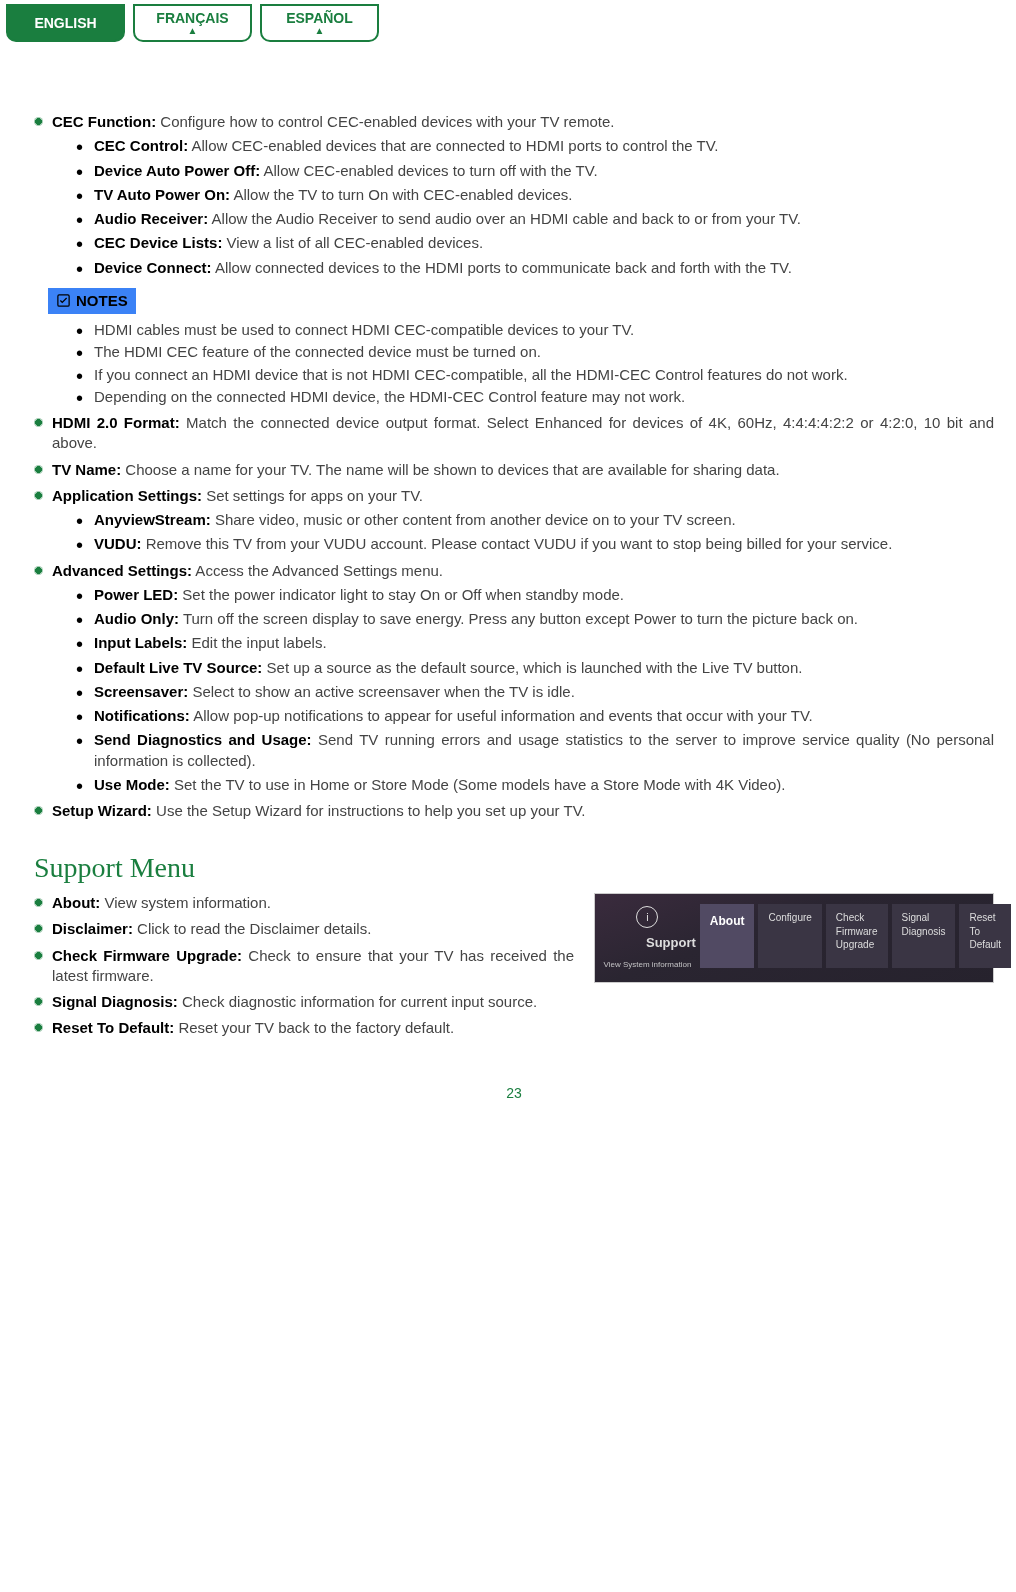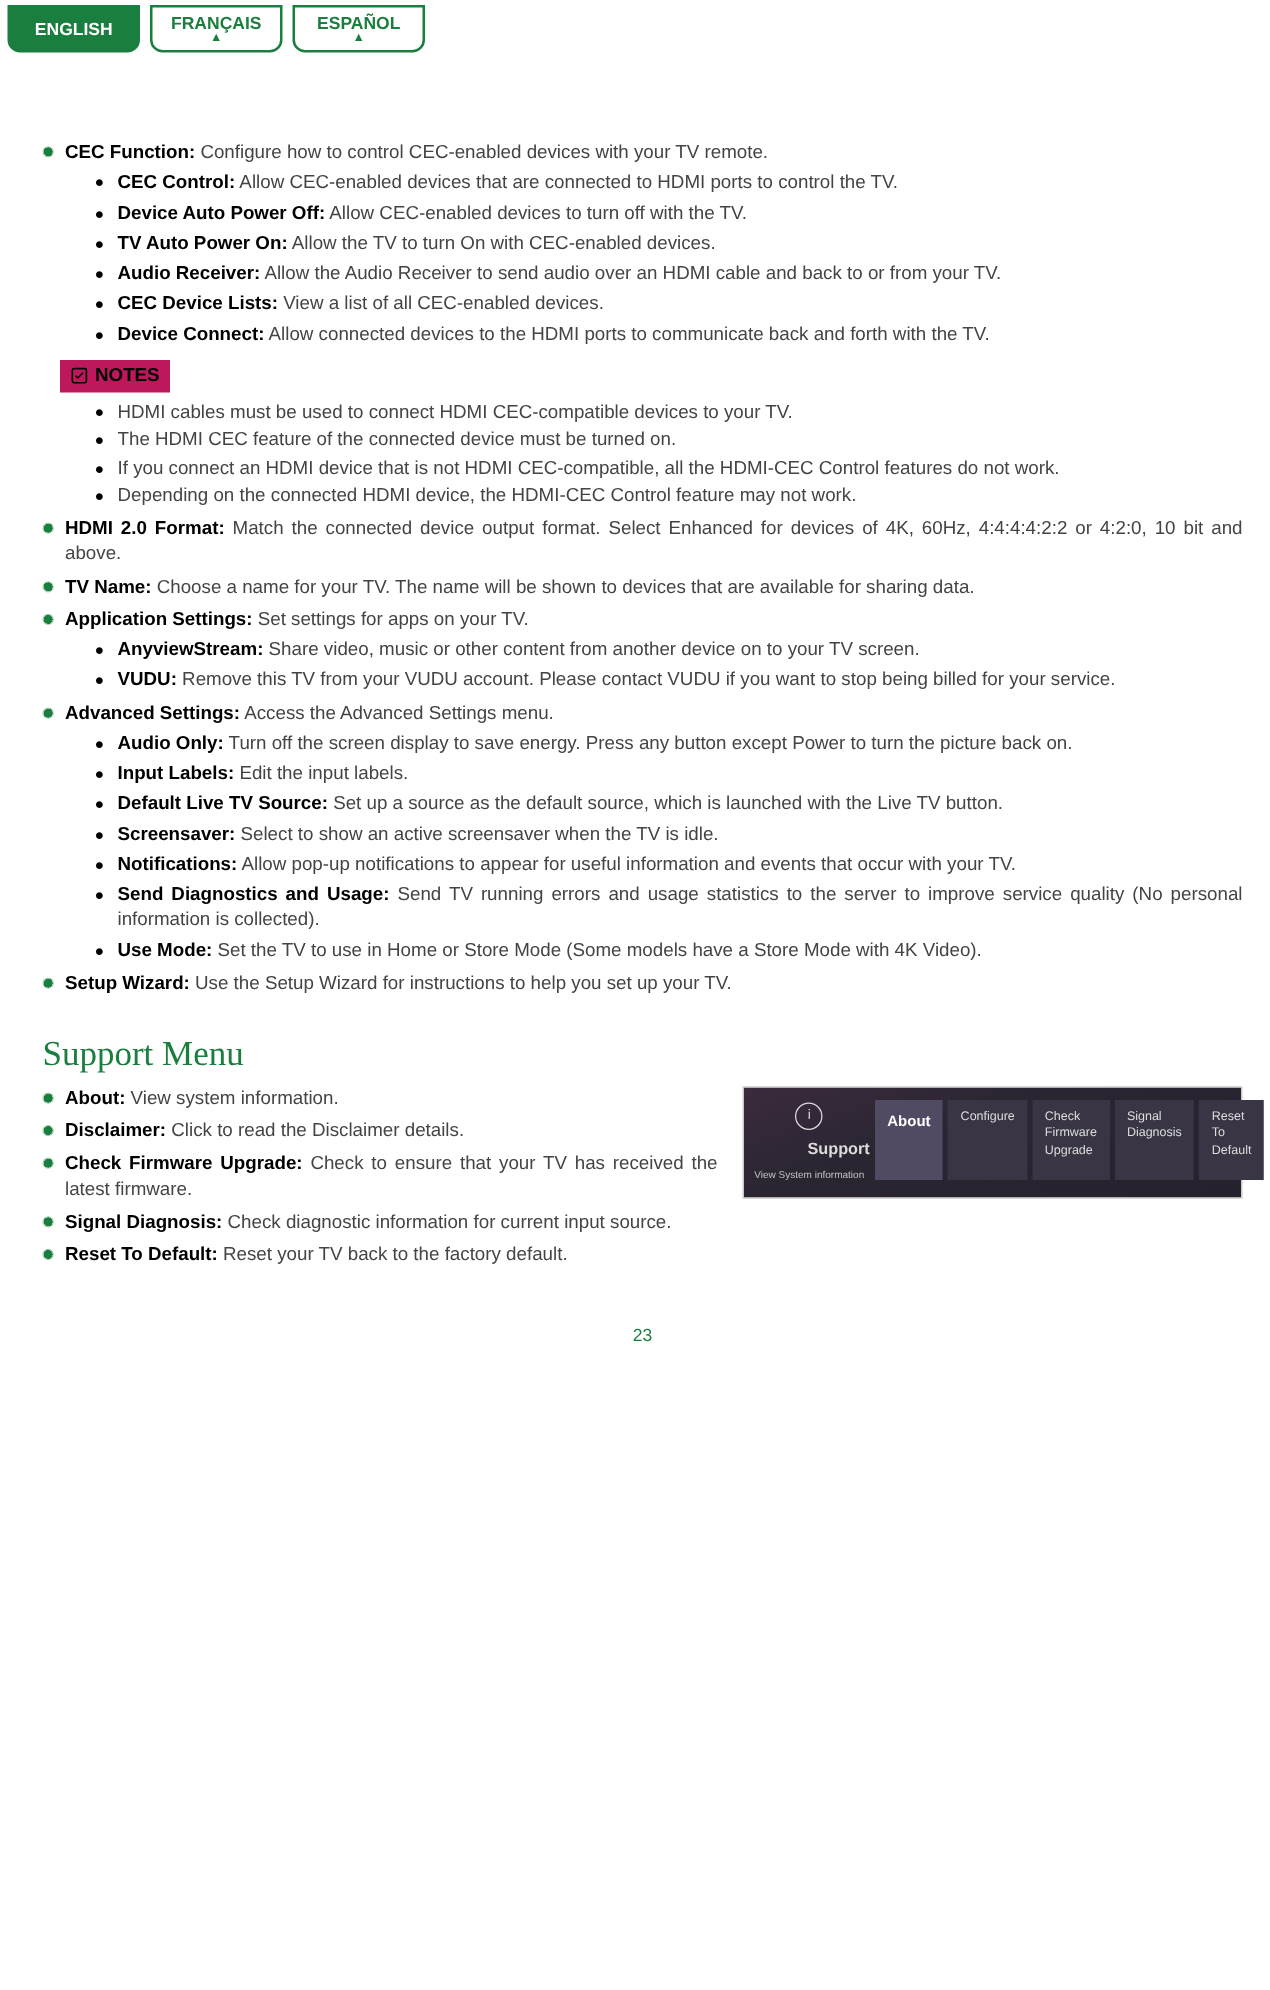--- a/index.html
+++ b/index.html
@@ -5,21 +5,21 @@
   body {
     margin: 0;
     padding: 0;
     font-family: Arial, Helvetica, sans-serif;
     background: #fff;
     color: #444;
     width: 1016px;
   }
   .tabs { display: flex; gap: 8px; padding: 4px 6px 0 6px; }
   .tab {
-    width: 106px;
+    width: 119px;
     height: 38px;
     border: 2px solid #1a7e3f;
     border-radius: 0 0 10px 10px;
     color: #1a7e3f;
     display: flex; flex-direction: column; align-items: center; justify-content: center;
     font-size: 14px; font-weight: bold;
     cursor: pointer;
     box-sizing: border-box;
     text-align: right;
   }
@@ -36,21 +36,21 @@
   }
   .sub-items { margin: 4px 0 4px 24px; }
   .sub-items .sub {
     position: relative; padding-left: 18px; margin: 4px 0; text-align: justify;
   }
   .sub-items .sub::before {
     content: "•"; position: absolute; left: 0; top: -2px; font-size: 20px; color: #000;
   }
   .notes-badge {
     display: inline-flex; align-items: center; gap: 5px;
-    background: #be185d; color: #000; font-weight: bold;
+    background: #3b82f6; color: #000; font-weight: bold;
     padding: 3px 8px; margin: 6px 0 4px -4px;
     font-size: 15px;
   }
   .notes-badge svg { width: 15px; height: 15px; }
   h2.section {
     font-family: Georgia, 'Times New Roman', serif;
     font-weight: 500;
     color: #1a7e3f; font-size: 28px; margin: 28px 0 6px 0;
   }
   b { color: #000; }
@@ -137,20 +137,21 @@
       <b>Application Settings:</b><span> Set settings for apps on your TV.</span>
       <div class="sub-items">
         <div class="sub"><b>AnyviewStream:</b><span> Share video, music or other content from another device on to your TV screen.</span></div>
         <div class="sub"><b>VUDU:</b><span> Remove this TV from your VUDU account. Please contact VUDU if you want to stop being billed for your service.</span></div>
       </div>
     </div>
 
     <div class="item">
       <b>Advanced Settings:</b><span> Access the Advanced Settings menu.</span>
       <div class="sub-items">
+        <div class="sub"><b>Power LED:</b><span> Set the power indicator light to stay On or Off when standby mode.</span></div>
         <div class="sub"><b>Audio Only:</b><span> Turn off the screen display to save energy. Press any button except Power to turn the picture back on.</span></div>
         <div class="sub"><b>Input Labels:</b><span> Edit the input labels.</span></div>
         <div class="sub"><b>Default Live TV Source:</b><span> Set up a source as the default source, which is launched with the Live TV button.</span></div>
         <div class="sub"><b>Screensaver:</b><span> Select to show an active screensaver when the TV is idle.</span></div>
         <div class="sub"><b>Notifications:</b><span> Allow pop-up notifications to appear for useful information and events that occur with your TV.</span></div>
         <div class="sub"><b>Send Diagnostics and Usage:</b><span> Send TV running errors and usage statistics to the server to improve service quality (No personal information is collected).</span></div>
         <div class="sub"><b>Use Mode:</b><span> Set the TV to use in Home or Store Mode (Some models have a Store Mode with 4K Video).</span></div>
       </div>
     </div>
 

